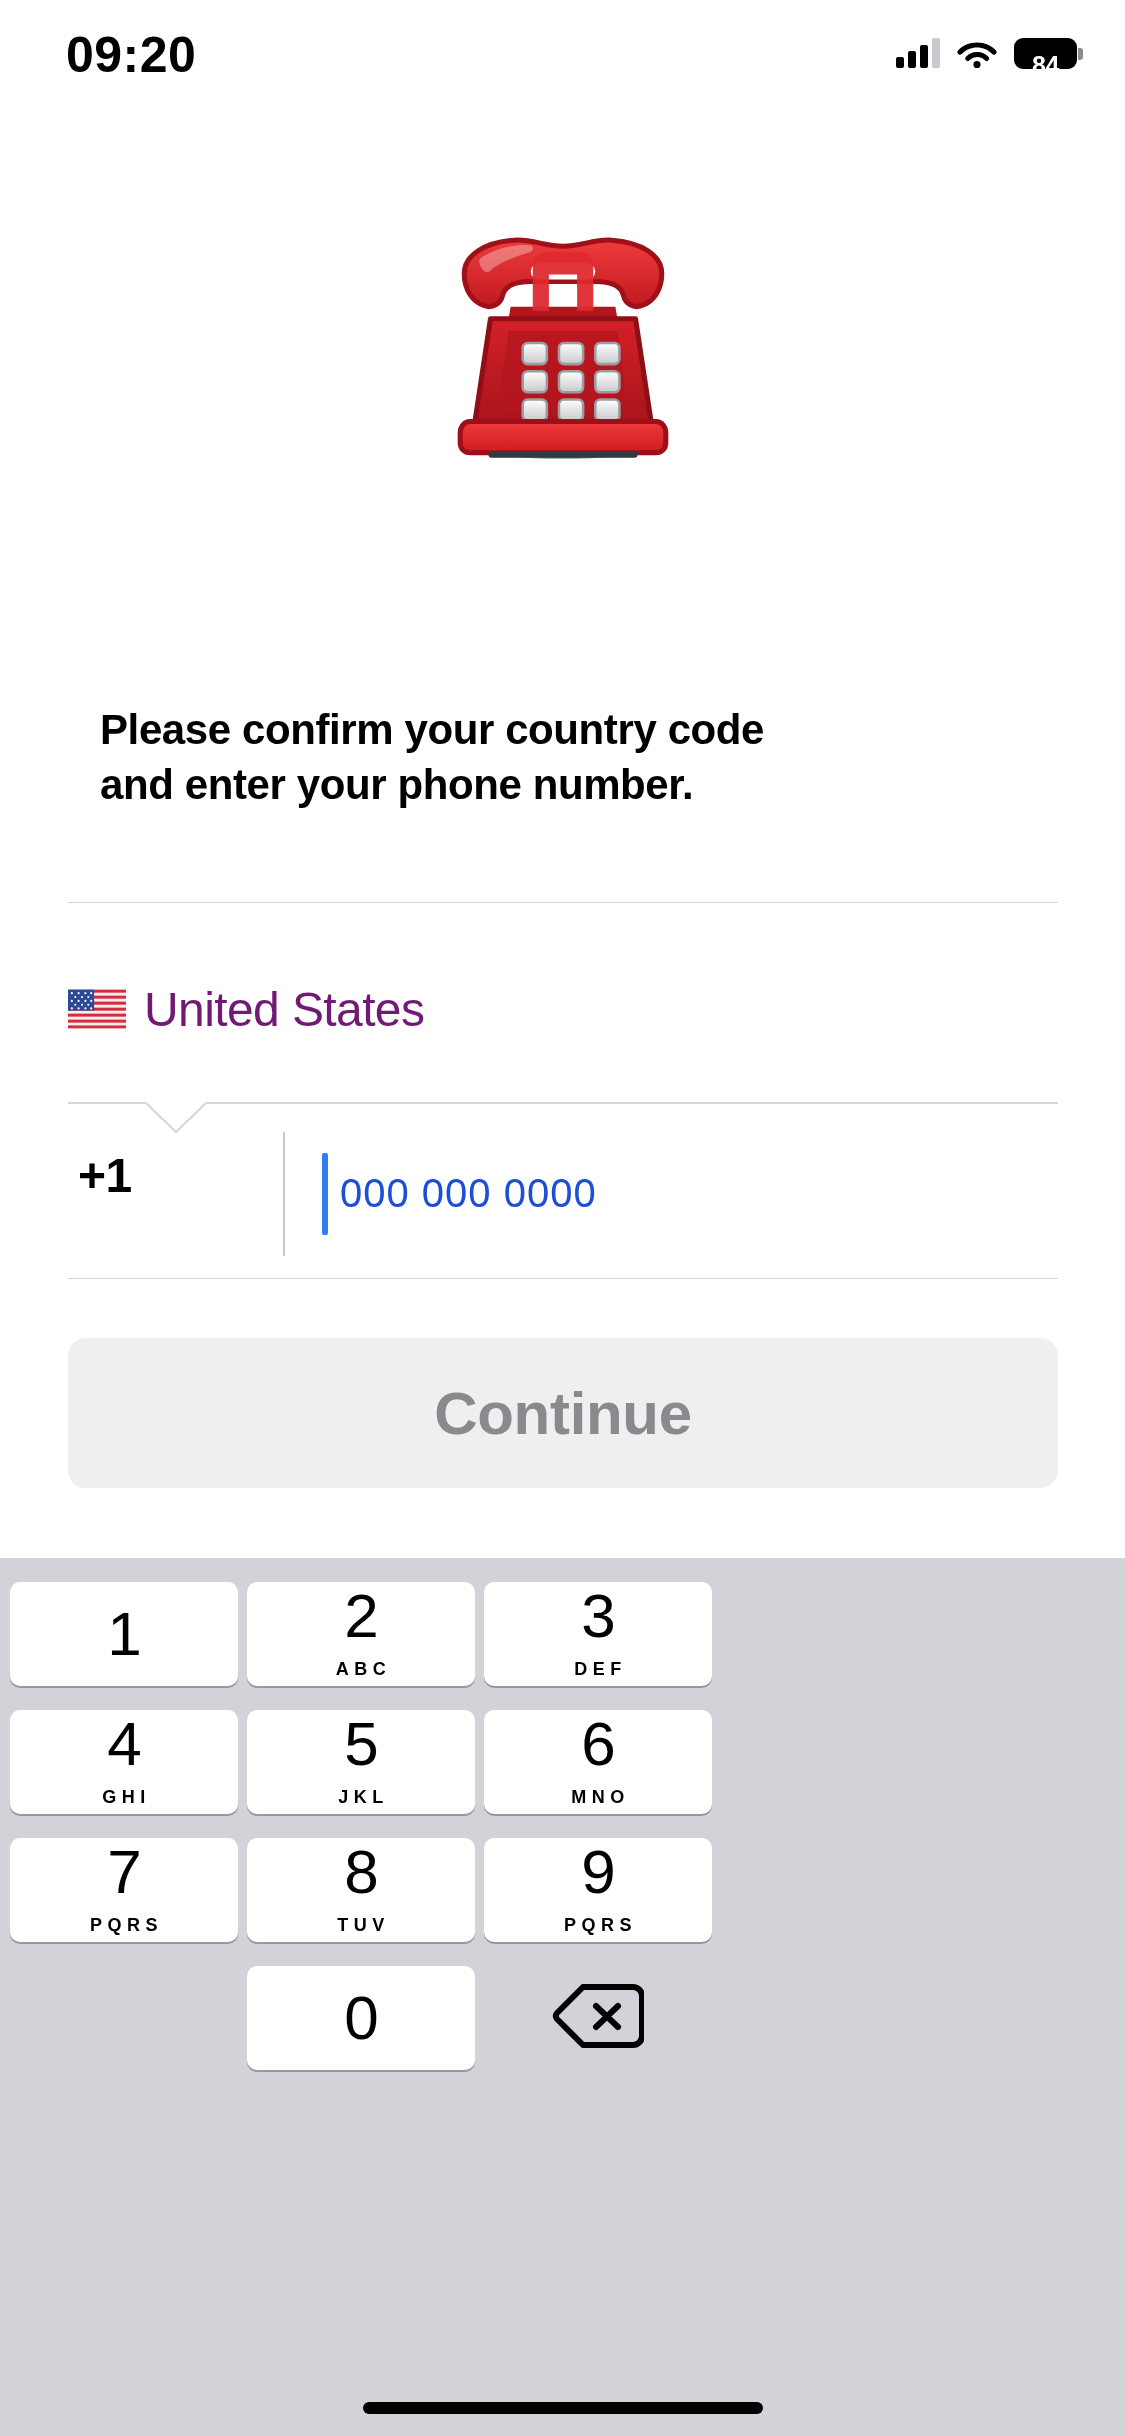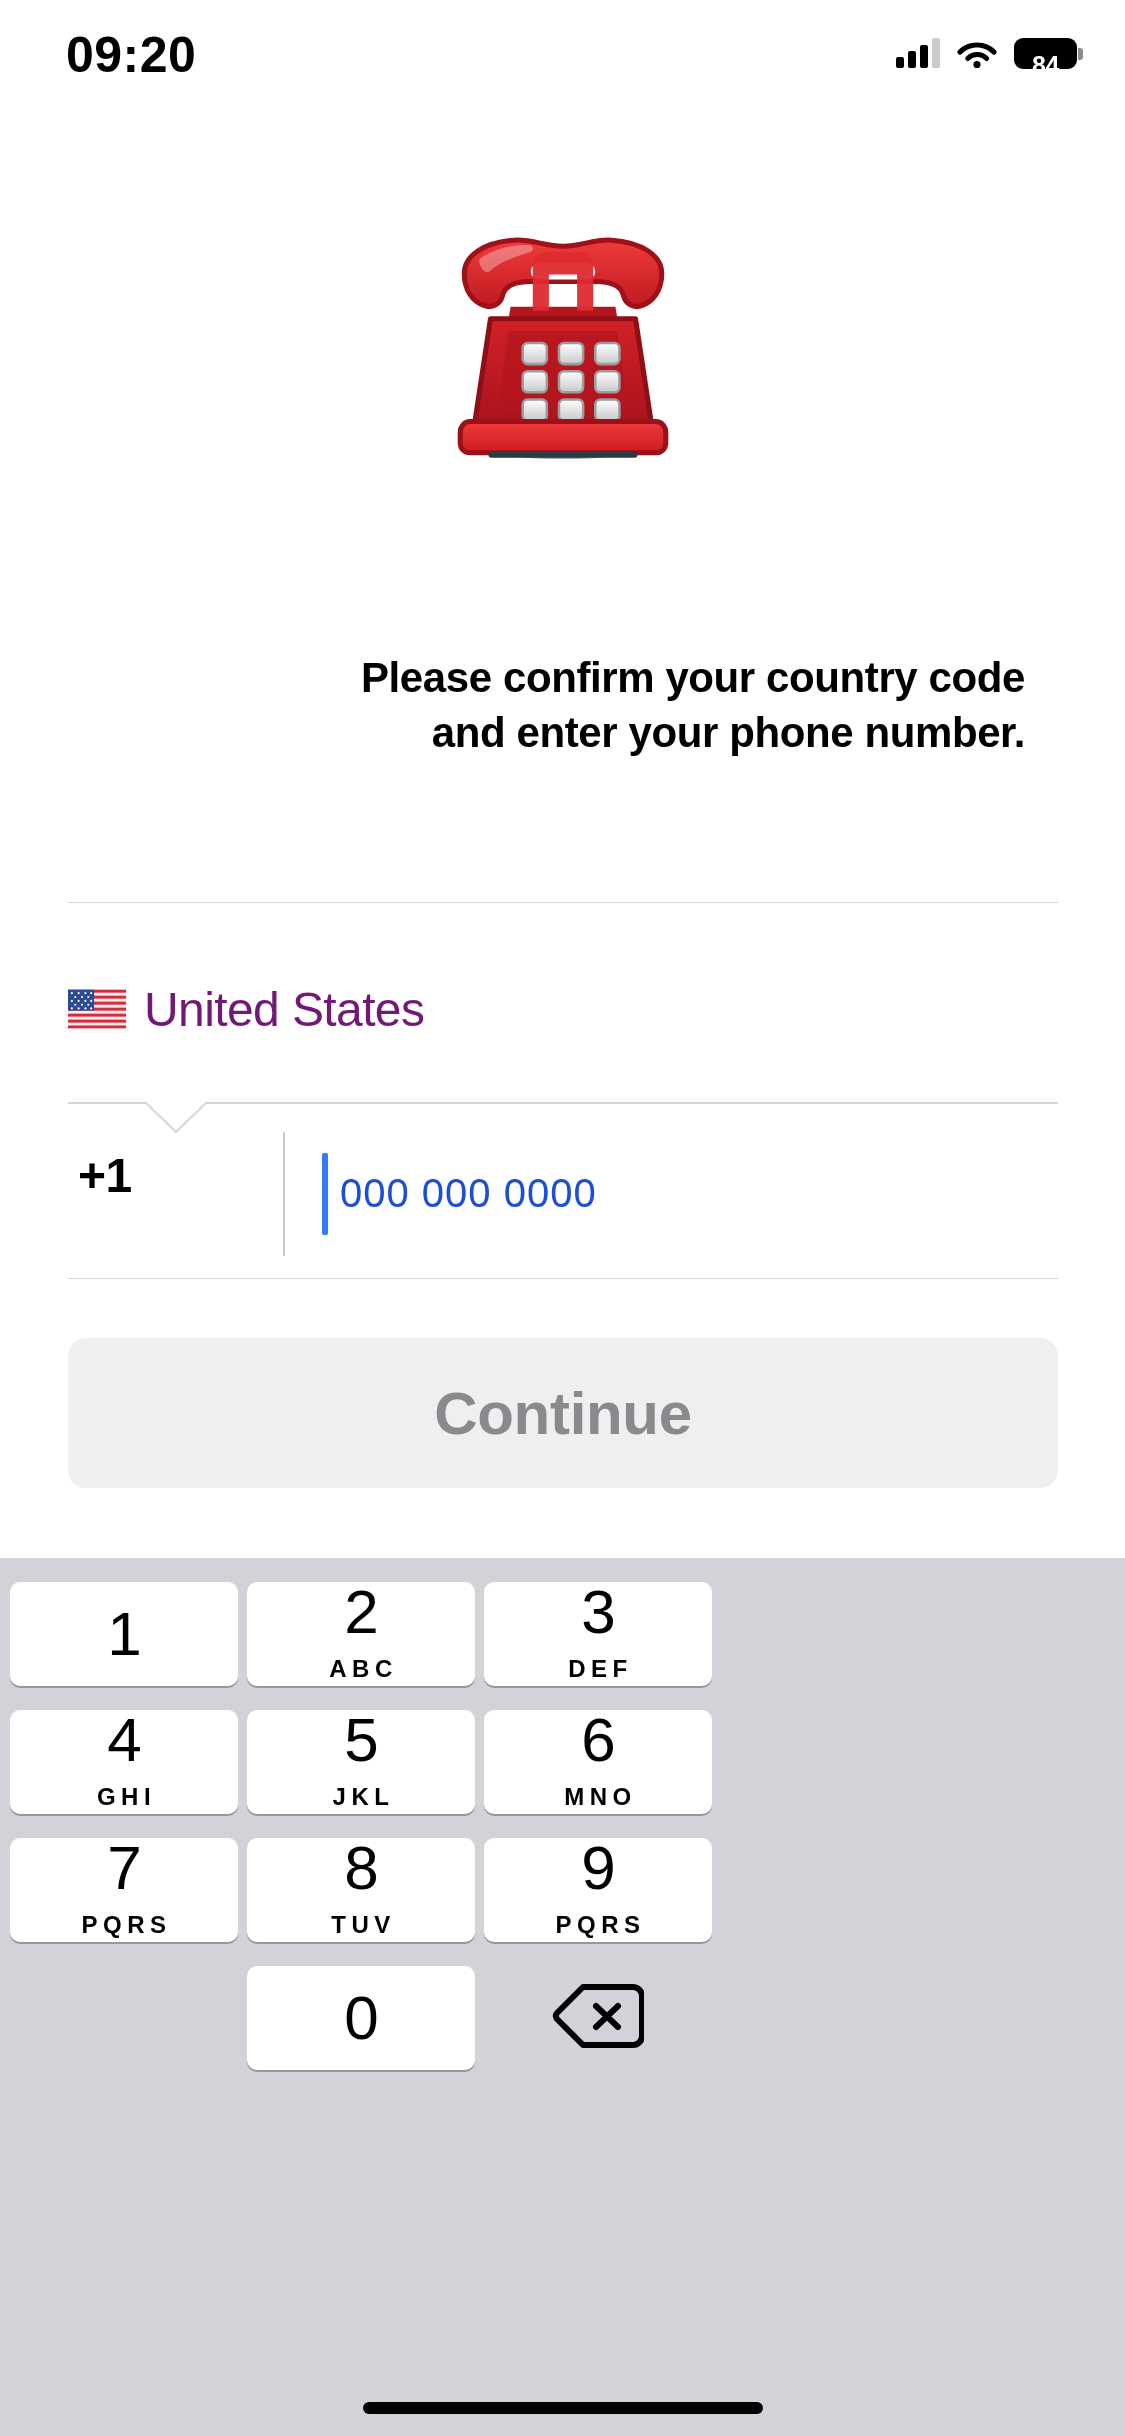--- a/index.html
+++ b/index.html
@@ -41,22 +41,22 @@
     font-family:"DejaVu Sans","Liberation Sans", sans-serif;
   }
   .phone-illu { width:258px; height:258px; display:inline-block; vertical-align:top; }
 
   .title {
     position:absolute; left:0; right:0; top:558px;
     text-align:center; font-size:66px; font-weight:700;
     color:#000; letter-spacing:-1.2px;
   }
   .subtitle {
-    position:absolute; left:100px; right:100px; top:650px;
-    text-align:right; font-size:42px; line-height:55px;
+    position:absolute; left:100px; right:100px; top:702px;
+    text-align:left; font-size:42px; line-height:55px;
     font-weight:600; color:#000; letter-spacing:-0.4px;
   }
 
   
   .rule { position:absolute; left:68px; width:990px; height:1px; background:#d6d6d8; }
   .rule-top { top:902px; }
   .rule-bottom { top:1278px; }
 
   .country-row {
     position:absolute; left:68px; top:968px; width:990px; height:82px;
@@ -99,21 +99,21 @@
     position:absolute; background:#ffffff; border-radius:10px;
     box-shadow:0 2px 0 rgba(0,0,0,.28);
     display:flex; flex-direction:column; align-items:center; justify-content:center;
   }
   .key .num {
     font-size:62px; font-weight:400; color:#000; line-height:1;
     letter-spacing:-1px; font-family:"Liberation Sans", sans-serif;
   }
   .key.has-letters .num { margin-top:-4px; }
   .key .letters {
-    font-size:24px; font-weight:700; color:#000;
+    font-size:18px; font-weight:700; color:#000;
     letter-spacing:5.5px; margin-top:12px; padding-left:5px;
   }
   .key.no-letters .num { margin-top:0; }
 
   .delete-key {
     position:absolute; display:flex; align-items:center; justify-content:center;
     background:transparent;
   }
 
   .home-indicator {

